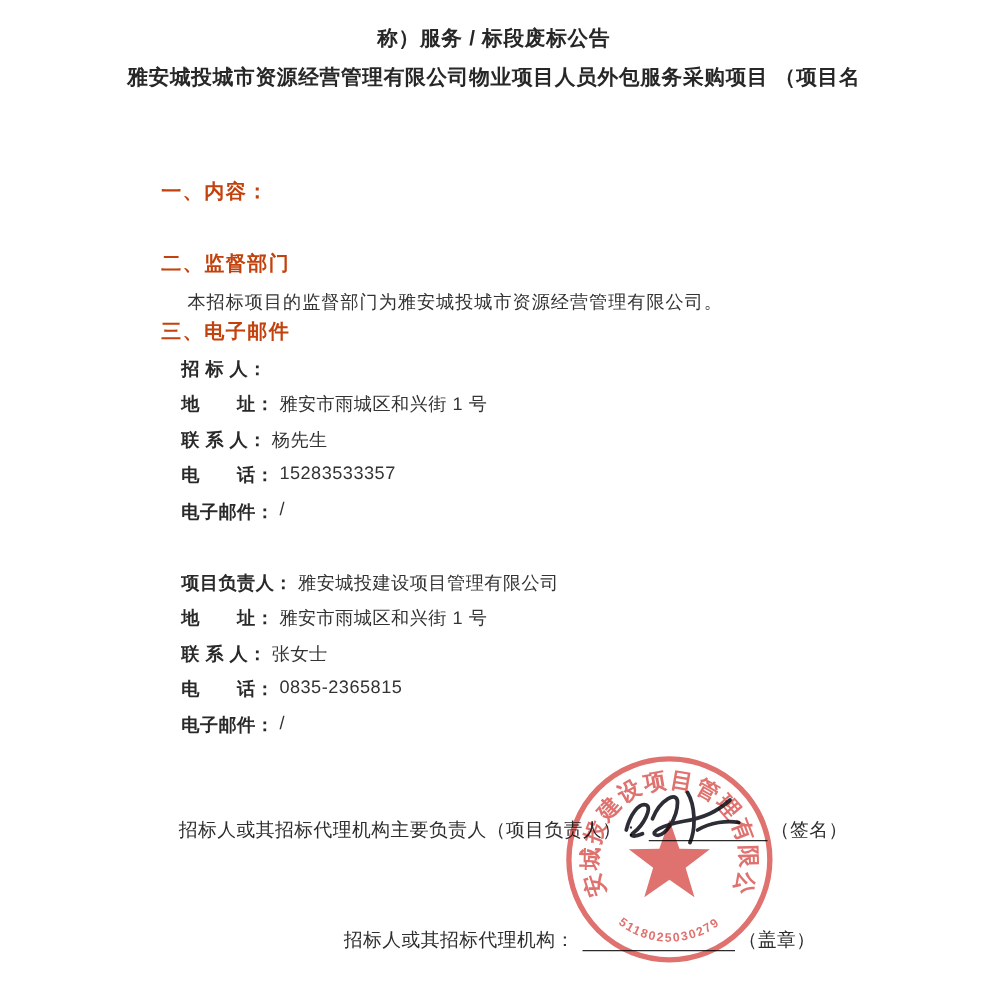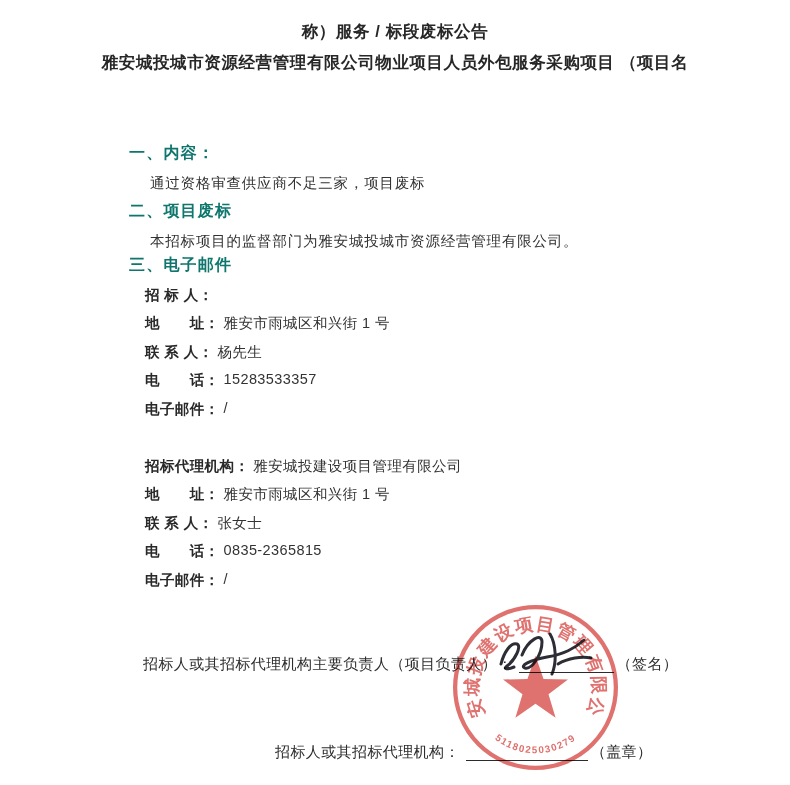--- a/index.html
+++ b/index.html
@@ -15,21 +15,21 @@
 
   .title {
     position:absolute; top:16px; left:60px; right:60px;
     text-align:center;
     font-size:16.5px; font-weight:bold; color:#272727;
     line-height:31px; letter-spacing:0.6px;
   }
 
   .heading {
     position:absolute; left:129px;
-    font-size:16px; font-weight:bold; color:#0f766e;
+    font-size:16px; font-weight:bold; color:#c2410c;
     letter-spacing:1.2px; white-space:nowrap;
   }
   .body-text {
     position:absolute; left:150px;
     font-size:14.5px; color:#323232;
     letter-spacing:0.8px; white-space:nowrap;
   }
   .h-s1 { top:143px; } .b-s1 { top:174px; }
   .h-s2 { top:201px; } .b-s2 { top:232px; }
   .h-s3 { top:255px; }
@@ -75,23 +75,22 @@
 <body>
 
 <div class="page">
 
   <div class="title">
     <div>称）服务 / 标段废标公告</div>
     <div>雅安城投城市资源经营管理有限公司物业项目人员外包服务采购项目 （项目名</div>
   </div>
 
   <div class="heading h-s1">一、内容：</div>
-  <div class="body-text b-s1">通过资格审查供应商不足三家，项目废标</div>
 
-  <div class="heading h-s2">二、项目废标</div>
+  <div class="heading h-s2">二、监督部门</div>
   <div class="body-text b-s2">本招标项目的监督部门为雅安城投城市资源经营管理有限公司。</div>
 
   <div class="heading h-s3">三、电子邮件</div>
 
   <div class="contact contact-tenderer">
     <div class="row">
       <span class="lbl">招 标 人：</span>
     </div>
     <div class="row">
       <span class="lbl">地　　址：</span>
@@ -106,21 +105,21 @@
       <span class="val">15283533357</span>
     </div>
     <div class="row">
       <span class="lbl">电子邮件：</span>
       <span class="val">/</span>
     </div>
   </div>
 
   <div class="contact contact-agency">
     <div class="row">
-      <span class="lbl">招标代理机构：</span>
+      <span class="lbl">项目负责人：</span>
       <span class="val">雅安城投建设项目管理有限公司</span>
     </div>
     <div class="row">
       <span class="lbl">地　　址：</span>
       <span class="val">雅安市雨城区和兴街 1 号</span>
     </div>
     <div class="row">
       <span class="lbl">联 系 人：</span>
       <span class="val">张女士</span>
     </div>

